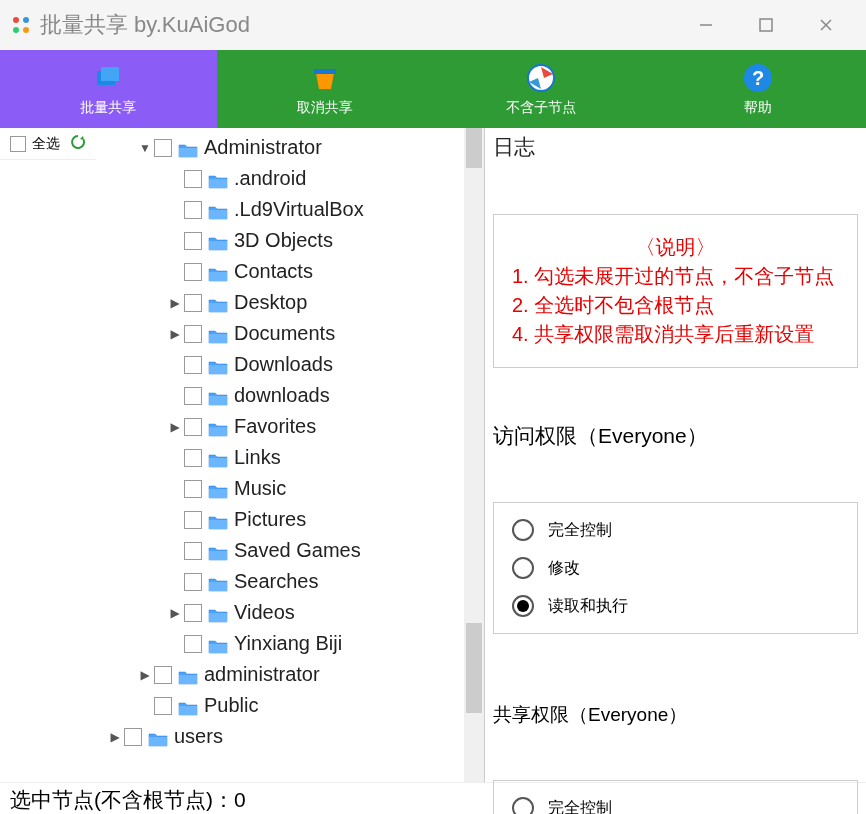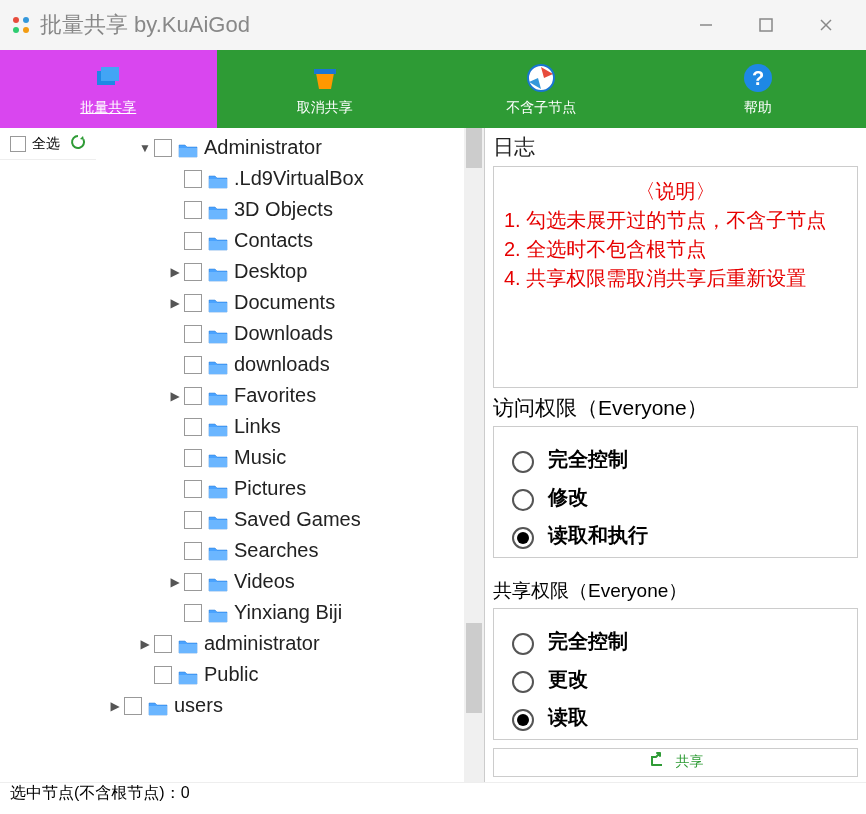--- a/index.html
+++ b/index.html
@@ -5,59 +5,59 @@
 * { margin: 0; padding: 0; box-sizing: border-box; }
 body { font-family: "Microsoft YaHei", Arial, sans-serif; width: 866px; height: 814px; background: #fff; overflow: hidden; }
 
 .titlebar { display: flex; align-items: center; height: 50px; padding: 0 10px; background: #f5f5f5; }
 .titlebar .app-icon { width: 22px; height: 22px; margin-right: 8px; }
 .titlebar .title { color: #888; font-size: 22px; flex: 1; }
 .titlebar .win-btn { width: 60px; height: 50px; display: flex; align-items: center; justify-content: center; color: #888; font-size: 16px; }
 
 .toolbar { display: flex; height: 78px; background: #2e9b35; }
 .toolbar .tab { flex: 1; display: flex; flex-direction: column; align-items: center; justify-content: center; color: #fff; font-size: 14px; cursor: pointer; }
-.toolbar .tab.active { background: #d946ef; text-decoration: underline; }
+.toolbar .tab.active { background: #8b5cf6; }
 .toolbar .tab-icon { width: 34px; height: 34px; margin-bottom: 4px; }
 
 .main { display: flex; height: 654px; }
 .left { width: 485px; display: flex; flex-direction: row; border-right: 1px solid #ccc; }
-.right { flex: 1; display: flex; flex-direction: column; padding: 5px 8px; }
+.right { flex: 1; display: flex; flex-direction: column; padding: 5px 8px; gap: 48px; }
 
 .left-header { display: flex; align-items: center; height: 32px; padding: 5px 10px; border-bottom: 1px solid #eee; }
 .left-header .checkbox { width: 16px; height: 16px; border: 1px solid #999; margin-right: 6px; background: #fff; }
 .left-header .select-all { font-size: 14px; margin-right: 10px; }
 .left-header .refresh { color: #2e9b35; font-size: 15px; font-weight: bold; }
 
 .tree-wrap { flex: 1; display: flex; overflow: hidden; }
 .tree { flex: 1; overflow-y: hidden; padding: 4px 0; font-size: 20px; }
 .vscroll { width: 20px; background: #f0f0f0; position: relative; }
 .vscroll .thumb { position: absolute; left: 2px; right: 2px; background: #ccc; border-radius: 0; }
 
 .node { display: flex; align-items: center; height: 31px; padding-left: 10px; white-space: nowrap; }
 .node .indent { display: inline-block; }
 .node .arrow { width: 18px; text-align: center; font-size: 12px; color: #555; display: inline-block; }
 .node .cb { width: 18px; height: 18px; border: 1px solid #999; margin-right: 6px; background: #fff; display: inline-block; flex-shrink: 0; }
 .node .folder { width: 20px; height: 16px; margin-right: 6px; display: inline-block; }
 .node .label { color: #222; }
 
 .log-title { font-size: 21px; color: #222; margin-bottom: 5px; }
-.log-box { border: 1px solid #ccc; padding: 10px; font-size: 20px; color: #e60000; height: 255px; line-height: 1.45; }
+.log-box { border: 1px solid #ccc; padding: 18px; font-size: 20px; color: #e60000; height: 255px; line-height: 1.45; }
 .log-box .head { text-align: center; }
 
 .perm-title { font-size: 21px; margin: 6px 0 4px 0; }
 .perm-box { border: 1px solid #ccc; padding: 8px 10px; }
 .perm-title-sm { font-size: 19px; margin: 20px 0 4px 0; }
-.radio-row { display: flex; align-items: flex-end; height: 38px; font-size: 20px; font-weight: bold; }
+.radio-row { display: flex; align-items: center; height: 38px; font-size: 16px; }
 .radio-row .radio { width: 22px; height: 22px; border: 2px solid #555; border-radius: 50%; margin-right: 14px; margin-left: 8px; position: relative; flex-shrink: 0; }
 .radio-row .radio.checked::after { content: ""; position: absolute; top: 3px; left: 3px; width: 12px; height: 12px; background: #000; border-radius: 50%; }
 
 .share-btn-box { border: 1px solid #ccc; margin-top: 8px; height: 34px; display: flex; align-items: center; justify-content: center; color: #2e9b35; font-size: 14px; cursor: pointer; }
 .share-btn-box .icn { margin-right: 10px; font-size: 18px; }
 
-.statusbar { height: 32px; display: flex; align-items: flex-start; padding: 0 10px; font-size: 16px; border-top: 1px solid #eee; }
+.statusbar { height: 32px; display: flex; align-items: flex-end; padding: 0 10px; font-size: 21px; border-top: 1px solid #eee; }
 
 svg.folder-svg { width: 20px; height: 16px; }
 svg.app-svg { width: 22px; height: 22px; }
 </style>
 </head>
 <body>
 
 <svg width="0" height="0" style="position:absolute">
   <defs>
     <g id="folder-icon-g">
@@ -150,20 +150,29 @@
               </svg></span>
             <span class="label">Administrator</span>
           </div>
           <div class="node">
             <span class="indent" style="width:60px"></span>
             <span class="arrow"></span>
             <span class="cb"></span>
             <span class="folder"><svg class="folder-svg" viewBox="0 0 20 16">
                 <use href="#folder-icon-g"></use>
               </svg></span>
+            <span class="label">.android</span>
+          </div>
+          <div class="node">
+            <span class="indent" style="width:60px"></span>
+            <span class="arrow"></span>
+            <span class="cb"></span>
+            <span class="folder"><svg class="folder-svg" viewBox="0 0 20 16">
+                <use href="#folder-icon-g"></use>
+              </svg></span>
             <span class="label">.Ld9VirtualBox</span>
           </div>
           <div class="node">
             <span class="indent" style="width:60px"></span>
             <span class="arrow"></span>
             <span class="cb"></span>
             <span class="folder"><svg class="folder-svg" viewBox="0 0 20 16">
                 <use href="#folder-icon-g"></use>
               </svg></span>
             <span class="label">3D Objects</span>

